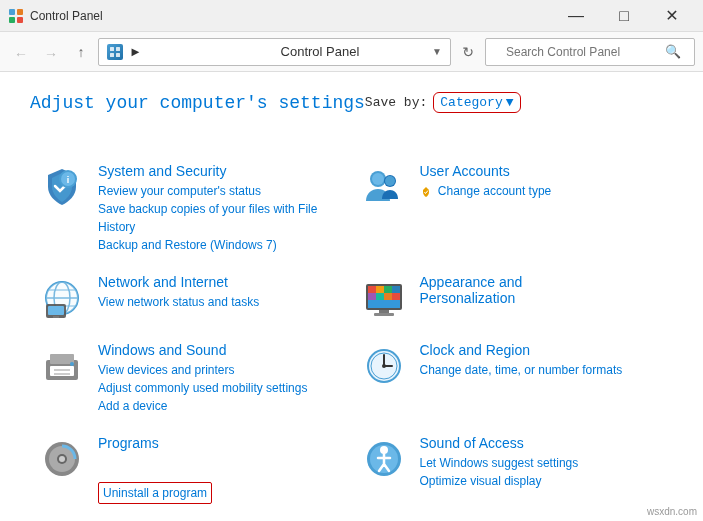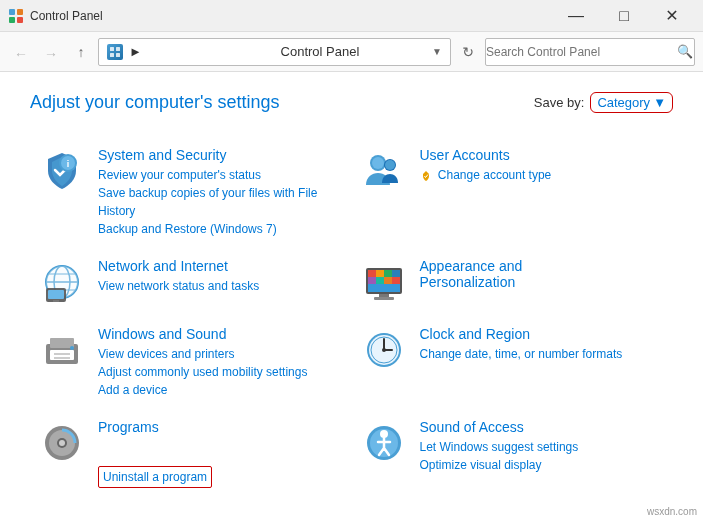--- a/index.html
+++ b/index.html
@@ -117,21 +117,21 @@
       border-radius: 3px;
     }
 
     .search-box {
       width: 210px;
       height: 28px;
       border: 1px solid #bbb;
       background: #fff;
       display: flex;
       align-items: center;
-      padding: 0 0;
+      padding: 0 20px;
       border-radius: 2px;
       gap: 4px;
     }
     .search-input {
       flex: 1;
       border: none;
       outline: none;
       font-size: 12px;
       color: #aaa;
       background: transparent;
@@ -145,22 +145,22 @@
     
     .main-content {
       padding: 20px 30px;
       height: calc(521px - 32px - 40px);
       overflow-y: auto;
     }
 
     .page-header {
       display: flex;
       align-items: center;
-      justify-content: space-between;
-      margin-bottom: 24px;
+      margin-bottom: 40px;
+      font-family: Liberation Mono, monospace;
     }
     .page-title {
       font-size: 18px;
       color: #0078d7;
       font-weight: 400;
     }
     .view-by {
       display: flex;
       align-items: center;
       gap: 6px;

